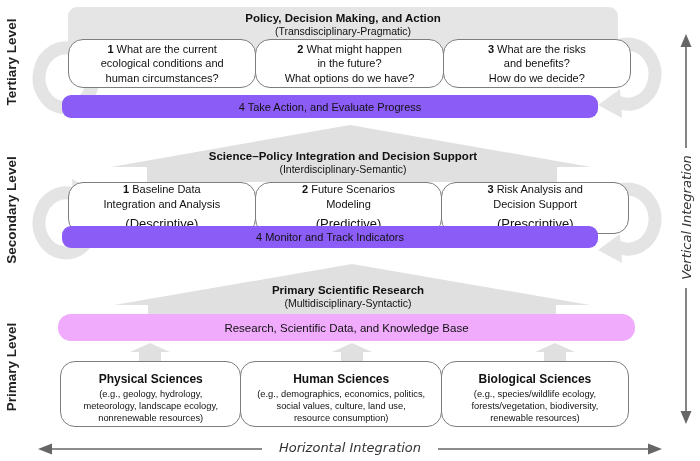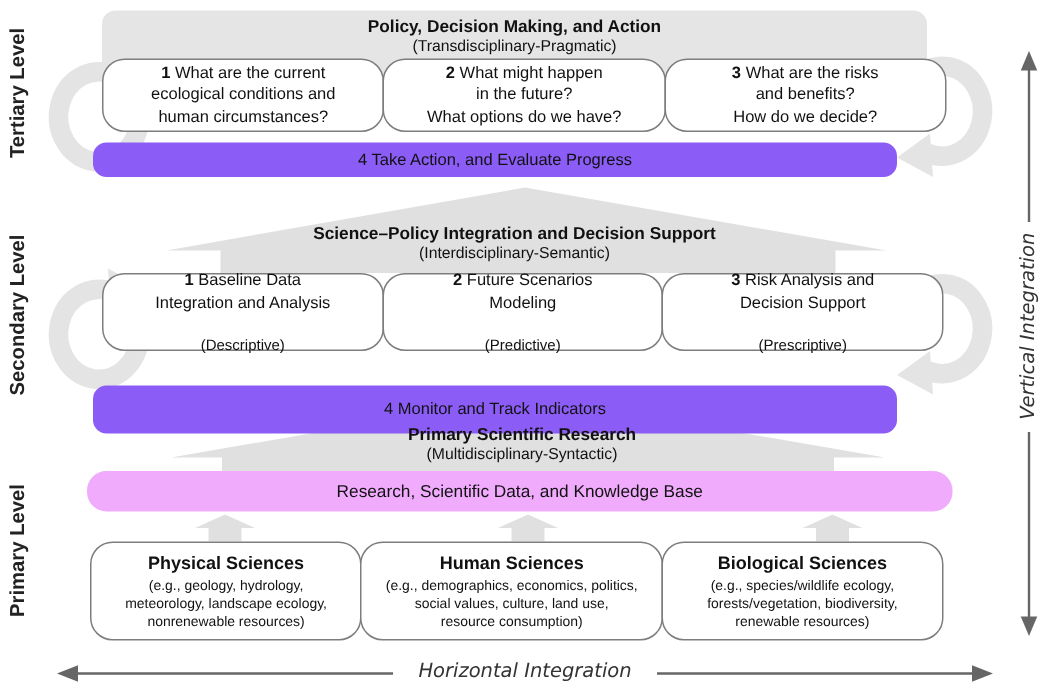--- a/index.html
+++ b/index.html
@@ -18,24 +18,24 @@
   .banner-sub{font-size:10.5px;padding-top:1px;}
 
   .hdr{position:absolute;text-align:center;z-index:4;}
   .hdr .banner-title{padding-top:0;}
 
   .bigarrow{position:absolute;z-index:2;}
   .smallarrow{position:absolute;z-index:2;}
 
   .boxrow{position:absolute;display:flex;z-index:3;}
   .qbox{flex:1;background:#fff;border:1.4px solid #7d7d7d;border-radius:15px;
-        display:flex;flex-direction:column;align-items:center;justify-content:center;
+        display:flex;flex-direction:column;align-items:center;justify-content:flex-end;
         margin-right:-1px;padding:2px 4px;box-sizing:border-box;}
   .qtext{font-size:11px;line-height:1.3;text-align:center;white-space:pre-line;}
-  .sub{font-size:10px;margin-top:16px;}
+  .sub{font-size:13px;margin-top:5px;}
   .ptitle{font-weight:bold;font-size:12px;}
   .psub{font-size:9.3px;line-height:1.3;white-space:pre-line;text-align:center;margin-top:2px;}
 
   .bar{position:absolute;background:#8b5cf6;border-radius:9px;z-index:3;
        display:flex;align-items:center;justify-content:center;font-size:11px;}
   .kbar{position:absolute;background:#f0abfc;border-radius:13px;z-index:3;
        display:flex;align-items:center;justify-content:center;font-size:11.5px;}
 
   .axis-label{position:absolute;font-style:italic;font-size:13px;color:#333;
        font-family:"DejaVu Sans",sans-serif;text-align:center;z-index:5;}
@@ -113,21 +113,21 @@
 Modeling</span></div>
       <div class="sub">(Predictive)</div>
     </div>
     <div class="qbox">
       <div class="qtext"><b>3</b> <span>Risk Analysis and
 Decision Support</span></div>
       <div class="sub">(Prescriptive)</div>
     </div>
   </div>
 
-  <div class="bar" style="left:62px;top:257px;width:536px;height:32px">4 Monitor and Track Indicators</div>
+  <div class="bar" style="left:62px;top:226px;width:536px;height:22px">4 Monitor and Track Indicators</div>
 
   <svg class="bigarrow" style="left:108px;top:262px" width="488" height="54" viewBox="0 0 488 54">
     <polygon points="244,2 482,43 448,43 448,54 40,54 40,43 6,43" fill="#e0e0e0"></polygon>
   </svg>
   <div class="hdr" style="left:68px;top:284px;width:560px">
     <div class="banner-title">Primary Scientific Research</div>
     <div class="banner-sub">(Multidisciplinary-Syntactic)</div>
   </div>
 
   <div class="kbar" style="left:58px;top:314px;width:577px;height:27px">Research, Scientific Data, and Knowledge Base</div>

